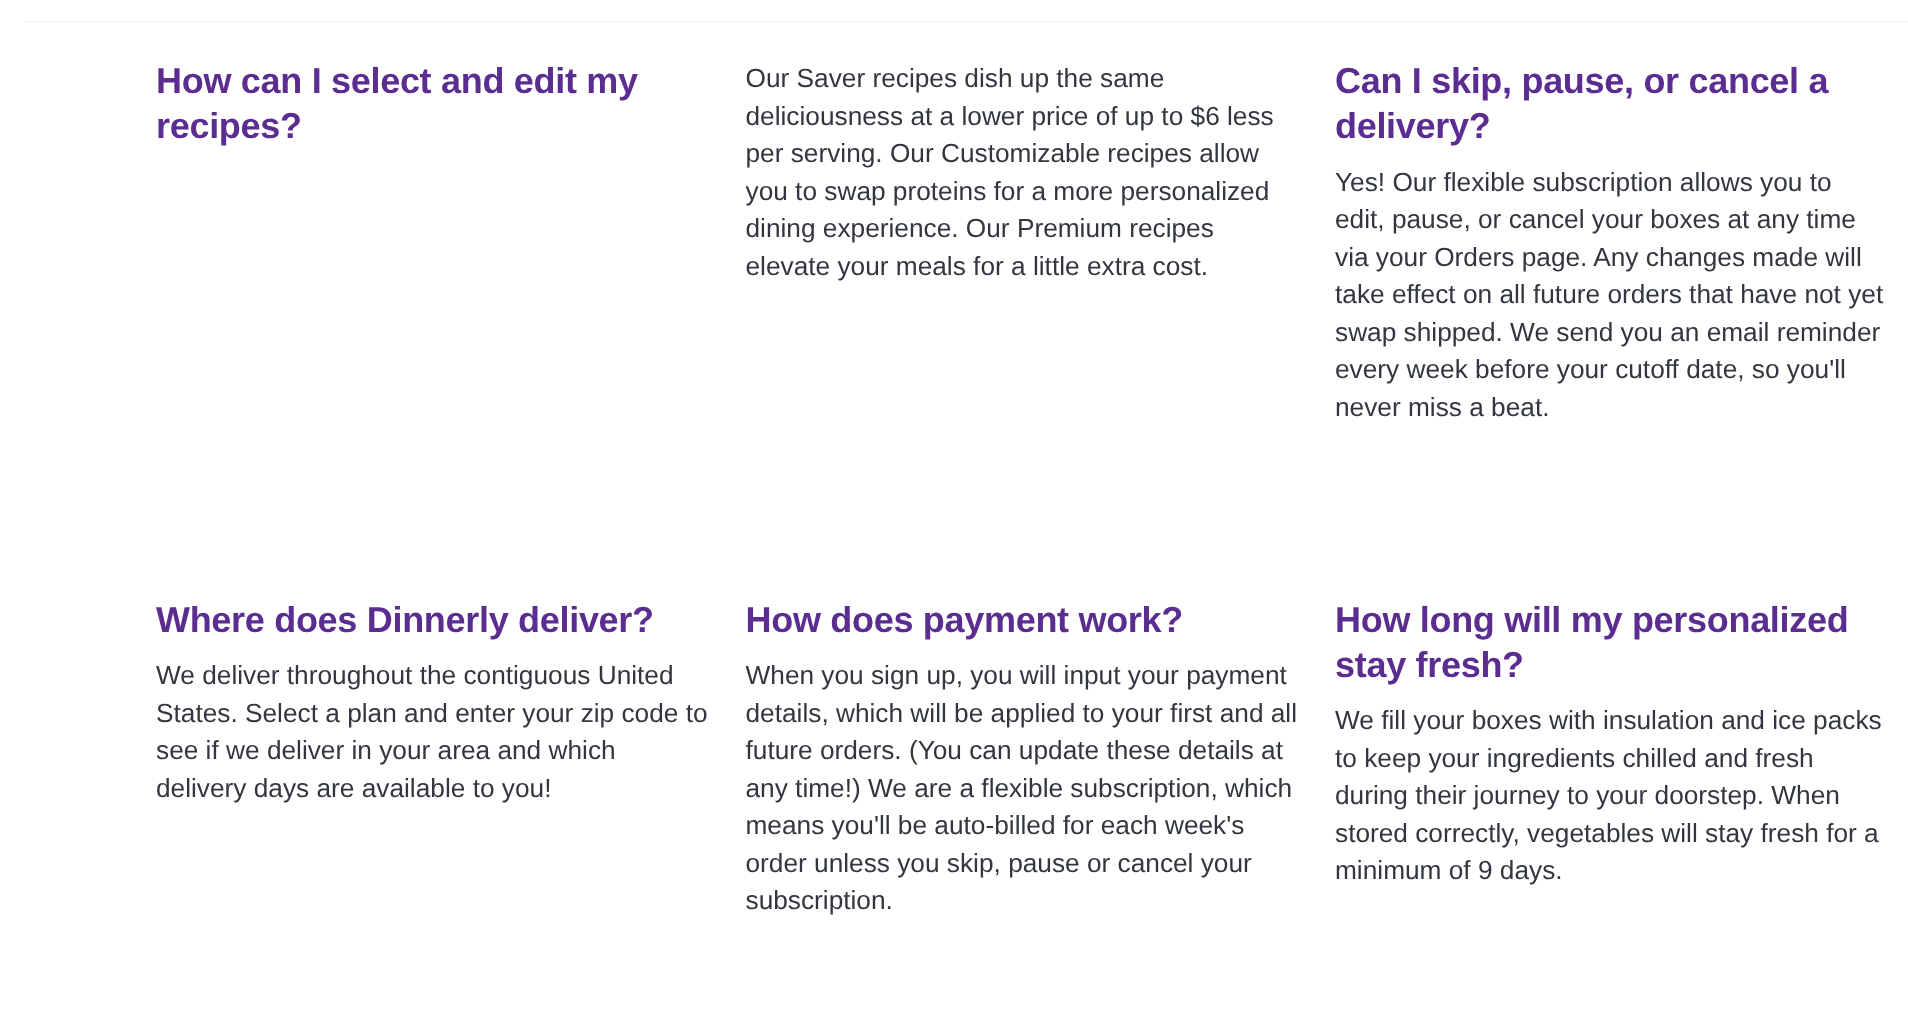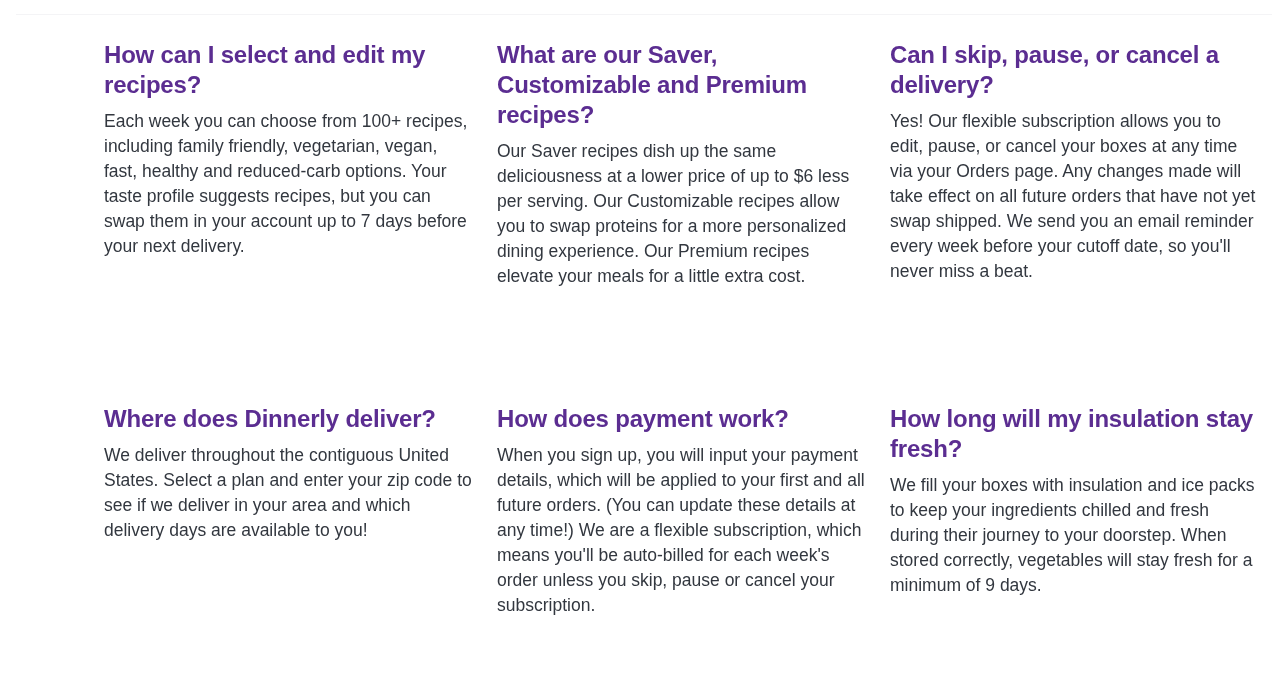--- a/index.html
+++ b/index.html
@@ -87,25 +87,23 @@
 <body>
 
 <div class="page">
 
   <div class="top-divider"></div>
 
   <div class="faq-grid">
 
     <div class="faq-item">
       <h3 class="faq-question">How can I select and edit my recipes?</h3>
-      <p class="faq-answer">Each week you can choose from 100+ recipes, including family friendly, vegetarian, vegan, fast, healthy and reduced-carb options. Your taste profile suggests recipes, but you can swap them in your account up to 7 days before your next delivery.</p>
     </div>
 
     <div class="faq-item">
-      <h3 class="faq-question">What are our Saver, Customizable and Premium recipes?</h3>
       <p class="faq-answer">Our Saver recipes dish up the same deliciousness at a lower price of up to $6 less per serving. Our Customizable recipes allow you to swap proteins for a more personalized dining experience. Our Premium recipes elevate your meals for a little extra cost.</p>
     </div>
 
     <div class="faq-item">
       <h3 class="faq-question">Can I skip, pause, or cancel a delivery?</h3>
       <p class="faq-answer">Yes! Our flexible subscription allows you to edit, pause, or cancel your boxes at any time via your Orders page. Any changes made will take effect on all future orders that have not yet swap shipped. We send you an email reminder every week before your cutoff date, so you'll never miss a beat.</p>
     </div>
 
     <div class="row-spacer"></div>
 
@@ -113,18 +111,18 @@
       <h3 class="faq-question">Where does Dinnerly deliver?</h3>
       <p class="faq-answer">We deliver throughout the contiguous United States. Select a plan and enter your zip code to see if we deliver in your area and which delivery days are available to you!</p>
     </div>
 
     <div class="faq-item row-2" style="margin-top: 115px;">
       <h3 class="faq-question">How does payment work?</h3>
       <p class="faq-answer">When you sign up, you will input your payment details, which will be applied to your first and all future orders. (You can update these details at any time!) We are a flexible subscription, which means you'll be auto-billed for each week's order unless you skip, pause or cancel your subscription.</p>
     </div>
 
     <div class="faq-item row-2" style="margin-top: 115px;">
-      <h3 class="faq-question">How long will my insulation stay fresh?</h3>
+      <h3 class="faq-question">How long will my personalized stay fresh?</h3>
       <p class="faq-answer">We fill your boxes with insulation and ice packs to keep your ingredients chilled and fresh during their journey to your doorstep. When stored correctly, vegetables will stay fresh for a minimum of 9 days.</p>
     </div>
 
   </div>
 </div>
 
 </body></html>

